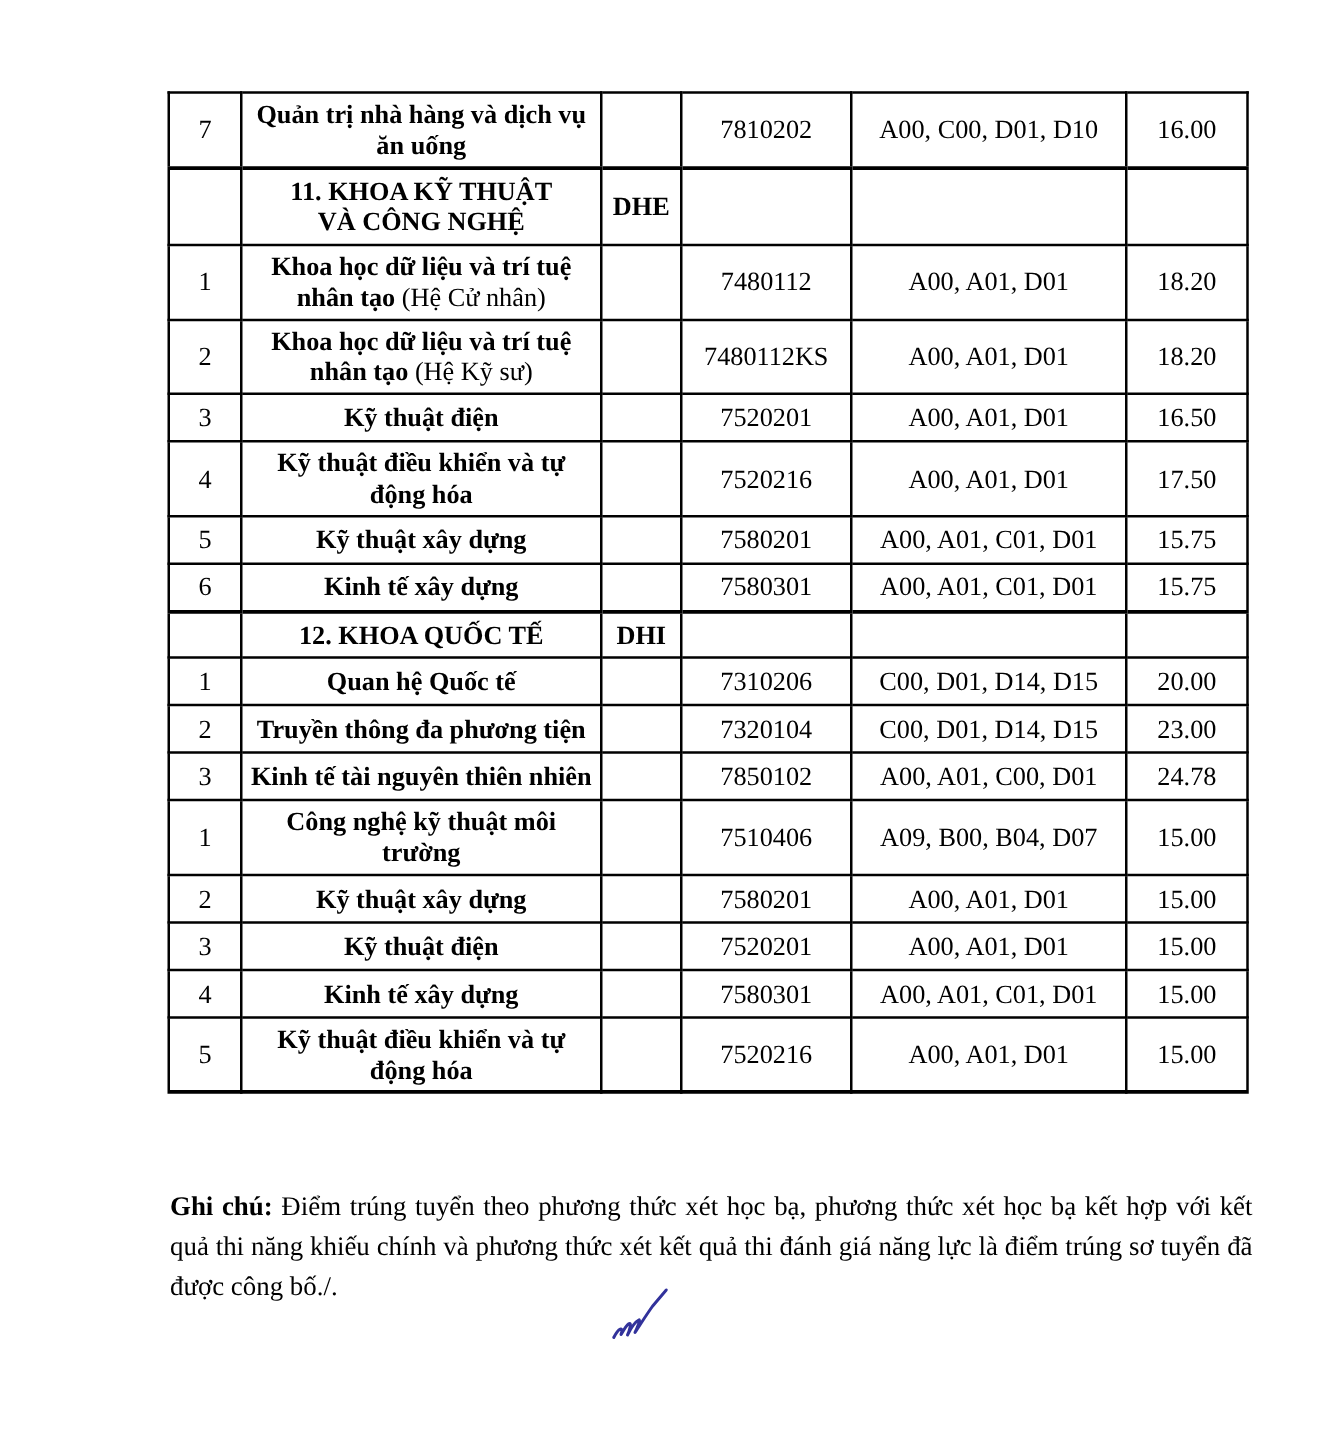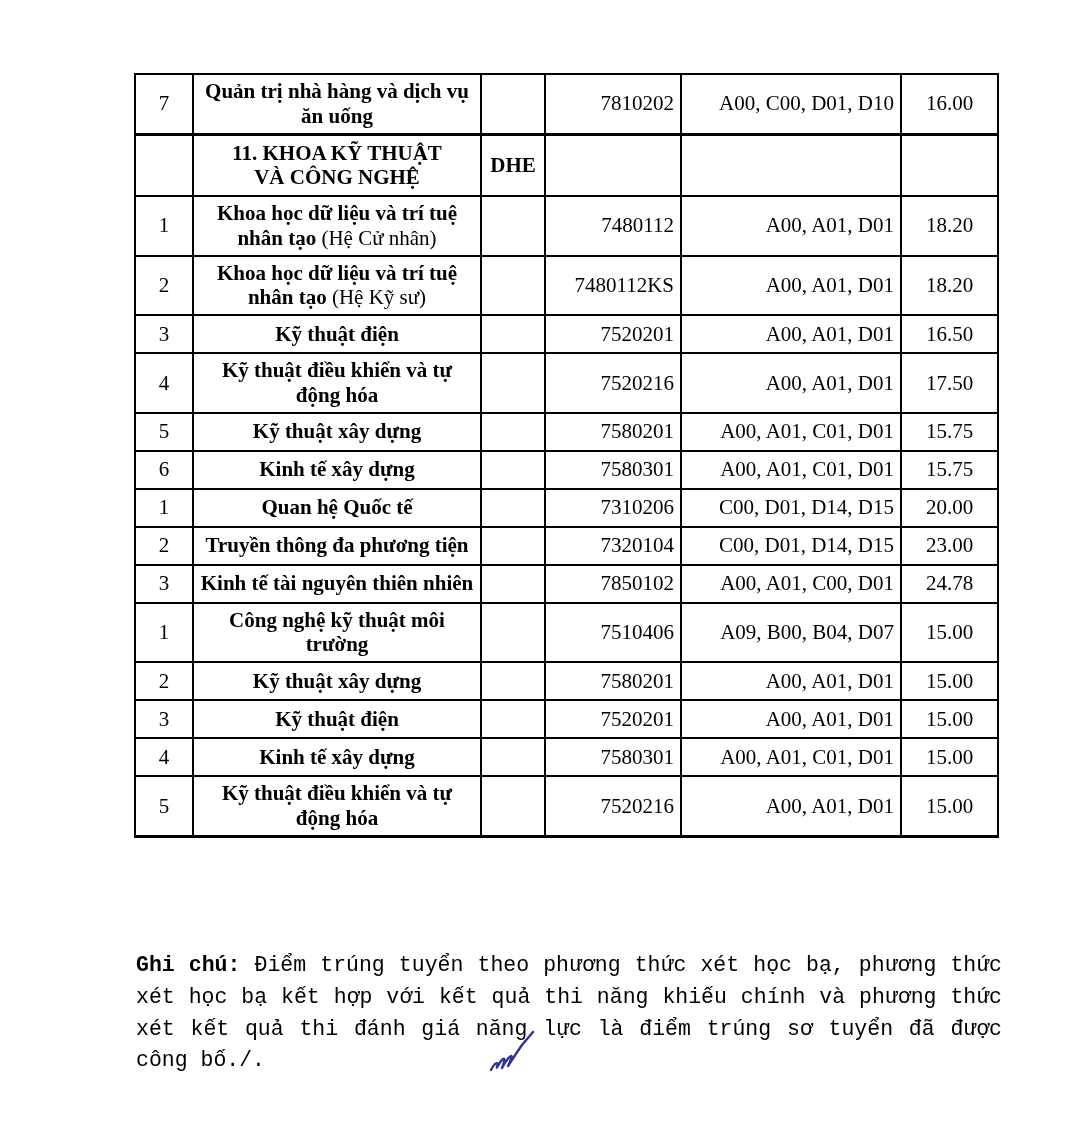--- a/index.html
+++ b/index.html
@@ -31,40 +31,39 @@
     font-size: 21px;
     line-height: 1.18;
     padding: 4px 6px;
     vertical-align: middle;
     overflow: hidden;
   }
   td.c-stt   { text-align: center; }
   td.c-name  { font-weight: bold; text-align: center; padding-left: 10px; padding-right: 8px; }
   td.c-name .name-note { font-weight: normal; }
   td.c-unit  { text-align: center; font-weight: bold; margin-left: 32px; }
-  td.c-code  { text-align: right; margin-top: 39px; }
-  td.c-comb  { text-align: right; padding-left: 12px; }
+  td.c-code  { text-align: center; margin-top: 39px; }
+  td.c-comb  { text-align: center; padding-left: 12px; }
   td.c-score { text-align: center; margin-top: 16px; }
   tr.section-row td.c-name {
     text-align: center;
     font-weight: bold;
     padding: 5px 28px;
     font-family: Liberation Serif, serif;
   }
   tr.section-row td { border-top-width: 3px; }
   tr.major-row td { height: 28px; }
   .note {
     position: absolute;
     left: 136px;
     top: 950px;
     width: 866px;
     font-size: 21.5px;
     line-height: 1.48;
     text-align: justify;
-    font-family: Liberation Mono, monospace;
   }
   .note .note-label { font-weight: bold; }
   .signature {
     position: absolute;
     left: 484px;
     top: 1028px;
     width: 54px;
     height: 48px;
   }
 </style>
@@ -140,20 +139,28 @@
           <td class="c-score">15.75</td>
         </tr>
         <tr class="major-row">
           <td class="c-stt">6</td>
           <td class="c-name"><span>Kinh tế xây dựng</span></td>
           <td class="c-unit"></td>
           <td class="c-code">7580301</td>
           <td class="c-comb">A00, A01, C01, D01</td>
           <td class="c-score">15.75</td>
         </tr>
+        <tr class="section-row">
+          <td class="c-stt"></td>
+          <td class="c-name">12. KHOA QUỐC TẾ</td>
+          <td class="c-unit">DHI</td>
+          <td class="c-code"></td>
+          <td class="c-comb"></td>
+          <td class="c-score"></td>
+        </tr>
         <tr class="major-row">
           <td class="c-stt">1</td>
           <td class="c-name"><span>Quan hệ Quốc tế</span></td>
           <td class="c-unit"></td>
           <td class="c-code">7310206</td>
           <td class="c-comb">C00, D01, D14, D15</td>
           <td class="c-score">20.00</td>
         </tr>
         <tr class="major-row">
           <td class="c-stt">2</td>

